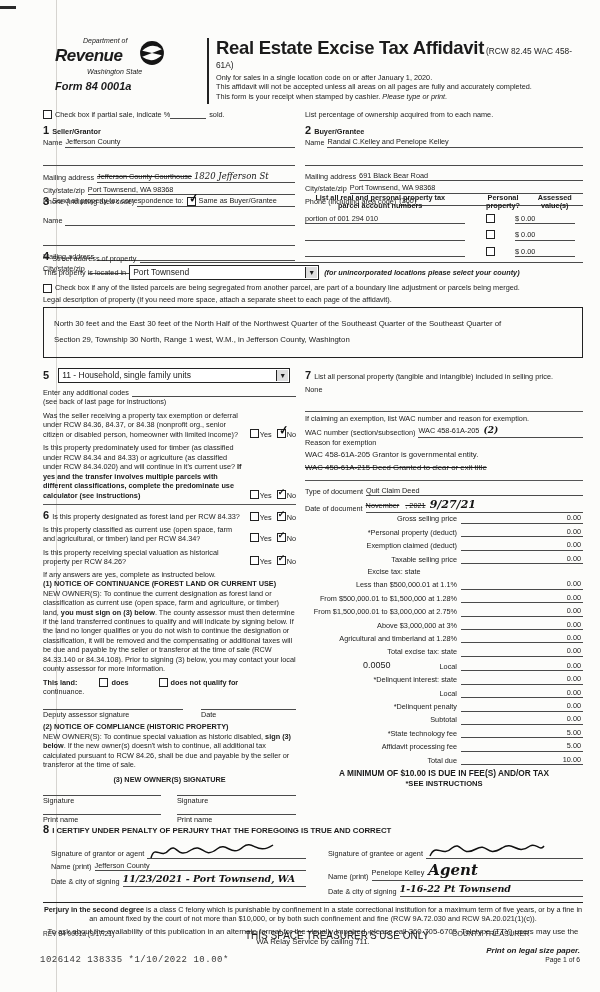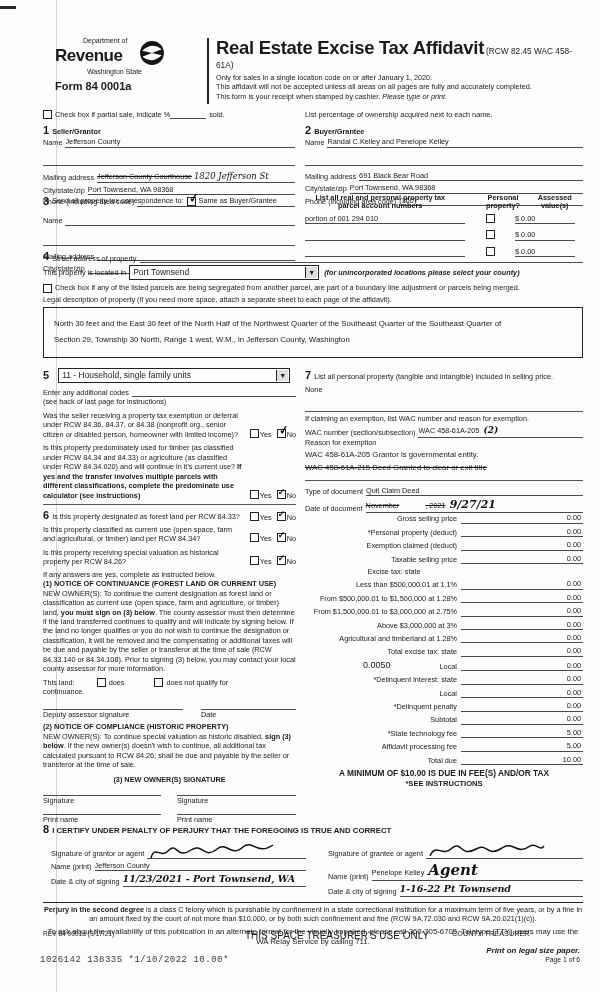--- a/index.html
+++ b/index.html
@@ -34,21 +34,21 @@
   .fld{white-space:nowrap;margin-right:3px;}
 </style>
 </head>
 <body>
 
 <div class="page">
   <div class="scanline"></div>
   <div class="cornermark"></div>
 
   <div class="abs" style="left:55px;top:36px;width:150px;">
-    <div style="position:relative;">
+    <div style="position:relative;font-style:italic;">
       <div style="padding-left:28px;font-size:7px;">Department of</div>
       <div style="font-size:17px;font-weight:bold;letter-spacing:-0.5px;">Revenue</div>
       <span class="abs" style="left:84px;top:4px;">
         <svg width="26" height="26" viewBox="0 0 24 24">
             <circle cx="12" cy="12" r="11" fill="#151515"></circle>
             <path d="M3 10 Q12 1.5 21 8.5 L12 12 Z" fill="#fcfcfa"></path>
             <path d="M21 14 Q12 22.5 3 15.5 L12 12 Z" fill="#fcfcfa"></path>
           </svg>
       </span>
       <div style="padding-left:32px;font-size:7px;">Washington State</div>
@@ -65,21 +65,21 @@
     <div>This affidavit will not be accepted unless all areas on all pages are fully and accurately completed.</div>
     <div><span>This form is your receipt when stamped by cashier. </span><span class="it">Please type or print.</span></div>
   </div>
 
   <div class="abs row" style="left:43px;top:110px;width:250px;">
     <span class="cb"></span>
     <span style="margin-left:3px;">Check box if partial sale, indicate %</span>
     <span class="ul" style="width:36px;"></span>
     <span style="margin-left:3px;">sold.</span>
   </div>
-  <div class="abs" style="left:305px;top:110px;">List percentage of ownership acquired next to each name.</div>
+  <div class="abs" style="left:305px;top:110px;">List percentage of ownership acquired from to each name.</div>
 
   <div class="abs" style="left:43px;top:123px;width:252px;">
     <div><span class="secnum">1</span><span class="b">Seller/Grantor</span></div>
     <div class="row">
         <span class="fld">Name</span>
       <span class="fill"><span class="ul" style="border:none">Jefferson County</span></span>
       </div>
     <div class="row" style="margin-top:9px;">
         <span class="fill"></span>
       </div>
@@ -234,21 +234,21 @@
         <span style="flex:1;">Is this property classified as current use (open space, farm and agricultural, or timber) land per RCW 84.34?</span>
         <span class="yn"><span class="cb"></span><span>Yes</span><span class="cb checked"></span><span>No</span></span>
         </div>
       <div class="row" style="margin-top:4px;">
         <span style="flex:1;">Is this property receiving special valuation as historical property per RCW 84.26?</span>
         <span class="yn"><span class="cb"></span><span>Yes</span><span class="cb checked"></span><span>No</span></span>
         </div>
       <div style="margin-top:3px;">If any answers are yes, complete as instructed below.</div>
       <div class="b">(1) NOTICE OF CONTINUANCE (FOREST LAND OR CURRENT USE)</div>
       <div><span>NEW OWNER(S): To continue the current designation as forest land or classification as current use (open space, farm and agriculture, or timber) land, </span><span class="b">you must sign on (3) below</span><span>. The county assessor must then determine if the land transferred continues to qualify and will indicate by signing below. If the land no longer qualifies or you do not wish to continue the designation or classification, it will be removed and the compensating or additional taxes will be due and payable by the seller or transferor at the time of sale (RCW 84.33.140 or 84.34.108). Prior to signing (3) below, you may contact your local county assessor for more information.</span></div>
-      <div class="row" style="margin-top:4px;align-items:center;">
+      <div class="row" style="margin-top:4px;align-items:center;font-weight:bold;">
         <span>This land:</span>
         <span class="cb" style="margin-left:22px;"></span>
         <span style="margin-left:3px;">does</span>
         <span class="cb" style="margin-left:30px;"></span>
         <span style="margin-left:3px;">does not qualify for</span>
         </div>
       <div>continuance.</div>
       <div class="row" style="margin-top:12px;">
         <span class="ul" style="width:140px;"></span>
         <span style="width:18px;"></span>
@@ -295,21 +295,21 @@
       </div>
     <div>Reason for exemption</div>
     <div style="margin-top:3px;font-size:7.8px;">WAC 458-61A-205   Grantor is governmental entity.</div>
     <div class="strike" style="margin-top:2px;font-size:7.8px;">WAC 458-61A-215  Deed Granted to clear or exit title</div>
     <div class="row" style="border-top:1px solid #555;margin-top:7px;padding-top:5px;">
         <span class="fld">Type of document</span>
       <span class="fill"><span>Quit Claim Deed</span></span>
       </div>
     <div class="row" style="margin-top:2px;">
         <span class="fld">Date of document</span>
-      <span class="fill"><span class="strike">November</span><span class="strike" style="margin-left:26px;">, 2021</span>&nbsp;&nbsp;<span class="hand big-hand">9/27/21</span></span>
+      <span class="fill"><span class="strike">November</span><span class="strike" style="margin-left:6px;">, 2021</span>&nbsp;&nbsp;<span class="hand big-hand">9/27/21</span></span>
       </div>
 
     <div style="">
       <div class="trow">
           <span class="tlbl">Gross selling price</span>
           <span class="lineval"><span>0.00</span></span>
         </div>
       <div class="trow">
           <span class="tlbl">*Personal property (deduct)</span>
           <span class="lineval"><span>0.00</span></span>

